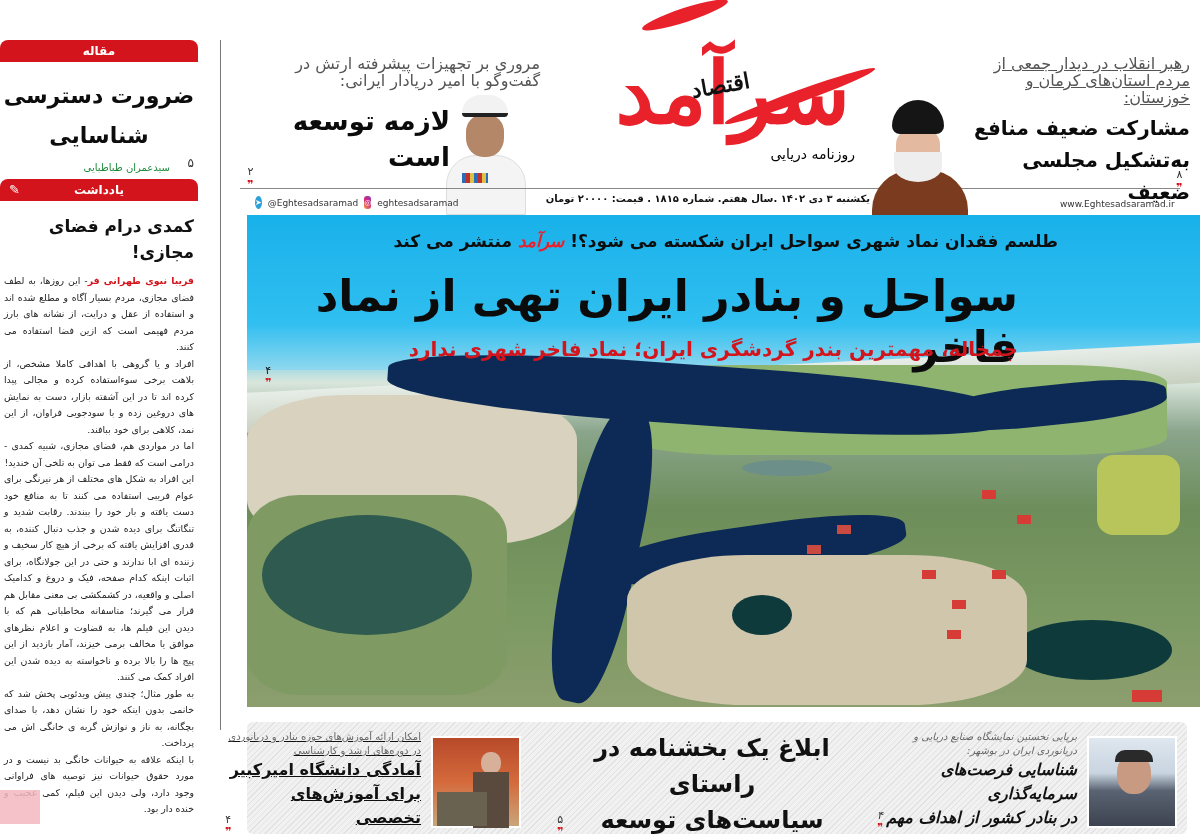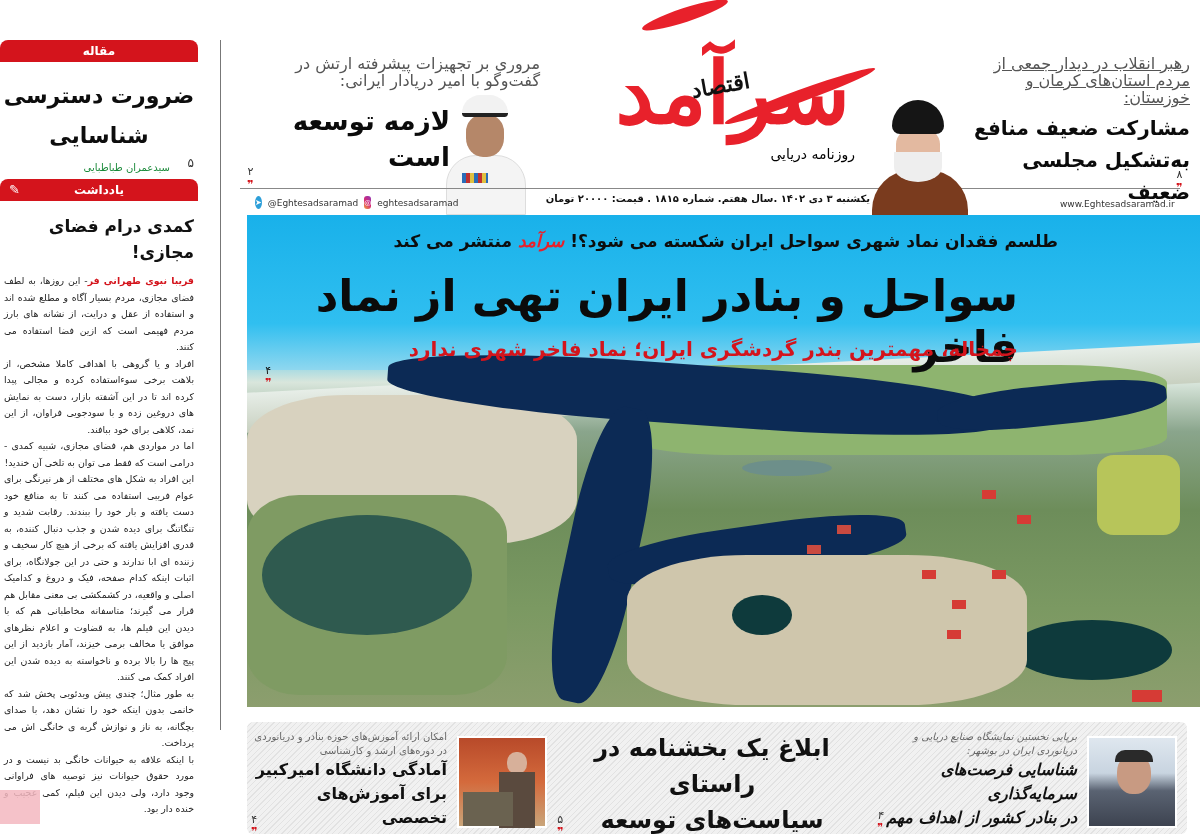--- a/index.html
+++ b/index.html
@@ -235,21 +235,21 @@
     <div class="b-head" style="font-size:24px; line-height:36px; text-align:center;">
       <div>ابلاغ یک بخشنامه در راستای</div>
       <div>سیاست‌های توسعه دریامحور</div>
     </div>
     <div class="b-page" style="left:0; top:84px;">
       <div>۵</div>
       <div class="q">❞</div>
     </div>
   </div>
 
-  <div class="b-item" style="right:640px; width:296px;">
+  <div class="b-item" style="right:666px; width:296px;text-decoration:underline;">
     <div class="b-photo" style="right:0; background: linear-gradient(180deg,#b84a2a 0%,#d46a3c 50%,#c9a57a 100%);">
       <div style="position:absolute;left:48px;top:14px;width:20px;height:22px;border-radius:45%;background:#d7b09a;"></div>
       <div style="position:absolute;left:40px;top:34px;width:36px;height:56px;background:#5a4a3e;"></div>
       <div style="position:absolute;left:4px;top:54px;width:50px;height:34px;background:#6a6250;"></div>
     </div>
     <div style="margin-right:100px;">
       <div class="b-kicker">امکان ارائه آموزش‌های حوزه بنادر و دریانوردی در دوره‌های ارشد و کارشناسی</div>
       <div class="b-head">
         <div>آمادگی دانشگاه امیرکبیر</div>
         <div>برای آموزش‌های تخصصی</div>

